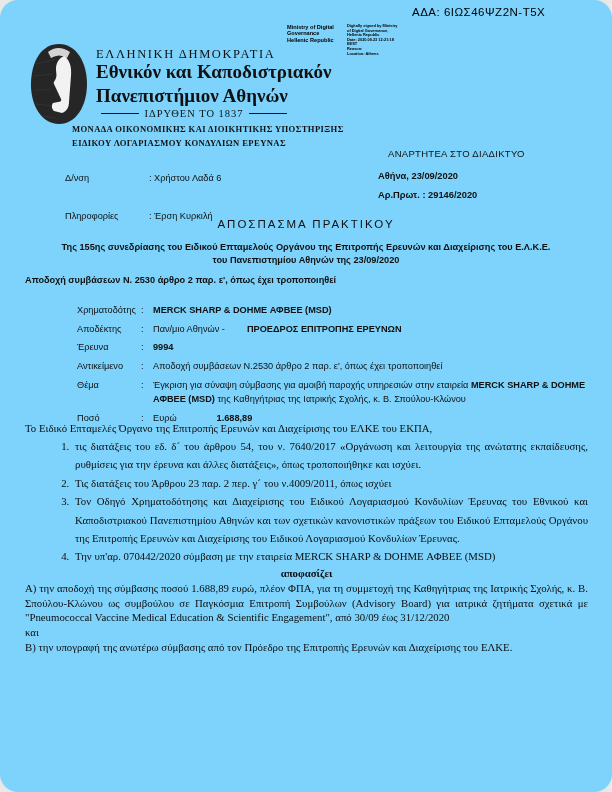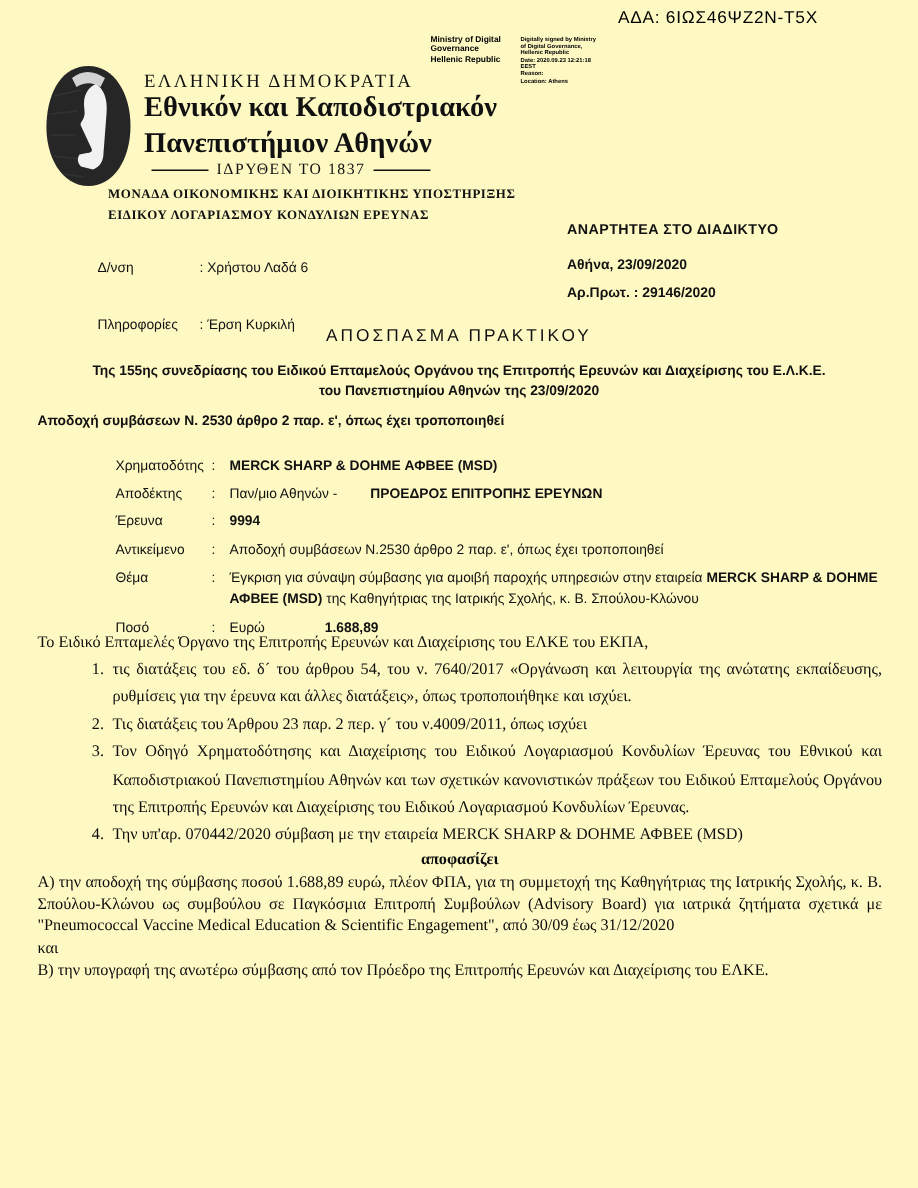--- a/index.html
+++ b/index.html
@@ -1,19 +1,20 @@
 <!DOCTYPE html>
 <html><head>
 <meta charset="utf-8">
 <style>
   html,body{margin:0;padding:0;background:#e8e8e8;}
   .page{
-    position:relative;width:612px;height:792px;background:#fef9c3;
+    position:relative;width:612px;height:792px;background:#7dd3fc;
     margin:0 auto;overflow:hidden;color:#111;
     font-family:"Liberation Sans","DejaVu Sans",sans-serif;
+    border-radius:18px;
   }
   .serif{font-family:"Liberation Serif","DejaVu Serif",serif;}
   .abs{position:absolute;}
 
   
   .ada{top:6px;left:412px;font-size:11.5px;letter-spacing:0.5px;color:#000;}
 
   
   .sig-auth{top:24px;left:287px;width:56px;font-size:5.6px;line-height:6.4px;font-weight:bold;color:#000;}
   .sig-details{top:24px;left:347px;width:78px;font-size:3.9px;line-height:4.6px;font-weight:bold;color:#000;}
@@ -24,26 +25,26 @@
   
   .hdr-republic{top:47px;left:96px;font-size:12.5px;letter-spacing:1.6px;}
   .hdr-uni1{top:61px;left:96px;font-size:19px;font-weight:bold;}
   .hdr-uni2{top:85px;left:96px;font-size:19px;font-weight:bold;}
   .founded{top:108px;left:96px;width:196px;display:flex;align-items:center;font-size:10.5px;letter-spacing:1px;}
   .founded .rule{flex:1;border-top:1.3px solid #111;margin:0 5px;}
   .unit1{top:124px;left:72px;font-size:8.6px;font-weight:bold;letter-spacing:0.4px;}
   .unit2{top:138px;left:72px;font-size:8.6px;font-weight:bold;letter-spacing:0.4px;}
 
   
-  .posting{top:148px;left:378px;font-size:9.5px;font-weight:bold;letter-spacing:0.3px;}
+  .posting{top:148px;left:388px;font-size:9.5px;font-weight:normal;letter-spacing:0.3px;}
   .meta-date{top:171px;left:378px;font-size:9.3px;font-weight:bold;}
   .meta-proto{top:190px;left:378px;font-size:9.3px;font-weight:bold;}
 
   
-  .contact-row{left:65px;width:300px;display:flex;font-size:9.2px;}
+  .contact-row{left:65px;width:300px;display:flex;font-size:9.2px;gap:16px;}
   .contact-row .lbl{width:68px;}
   .contact-row .val{}
   .c1{top:173px;} .c2{top:191px;margin-top:20px;}
 
   
   .x-title{top:218px;left:0;width:612px;text-align:center;font-size:11.5px;letter-spacing:2px;}
   .x-sess1{top:242px;left:0;width:612px;text-align:center;font-size:9.2px;font-weight:600;}
   .x-sess2{top:255px;left:0;width:612px;text-align:center;font-size:9.2px;font-weight:600;}
   .x-note{top:275px;left:25px;font-size:9.2px;font-weight:600;}
 

